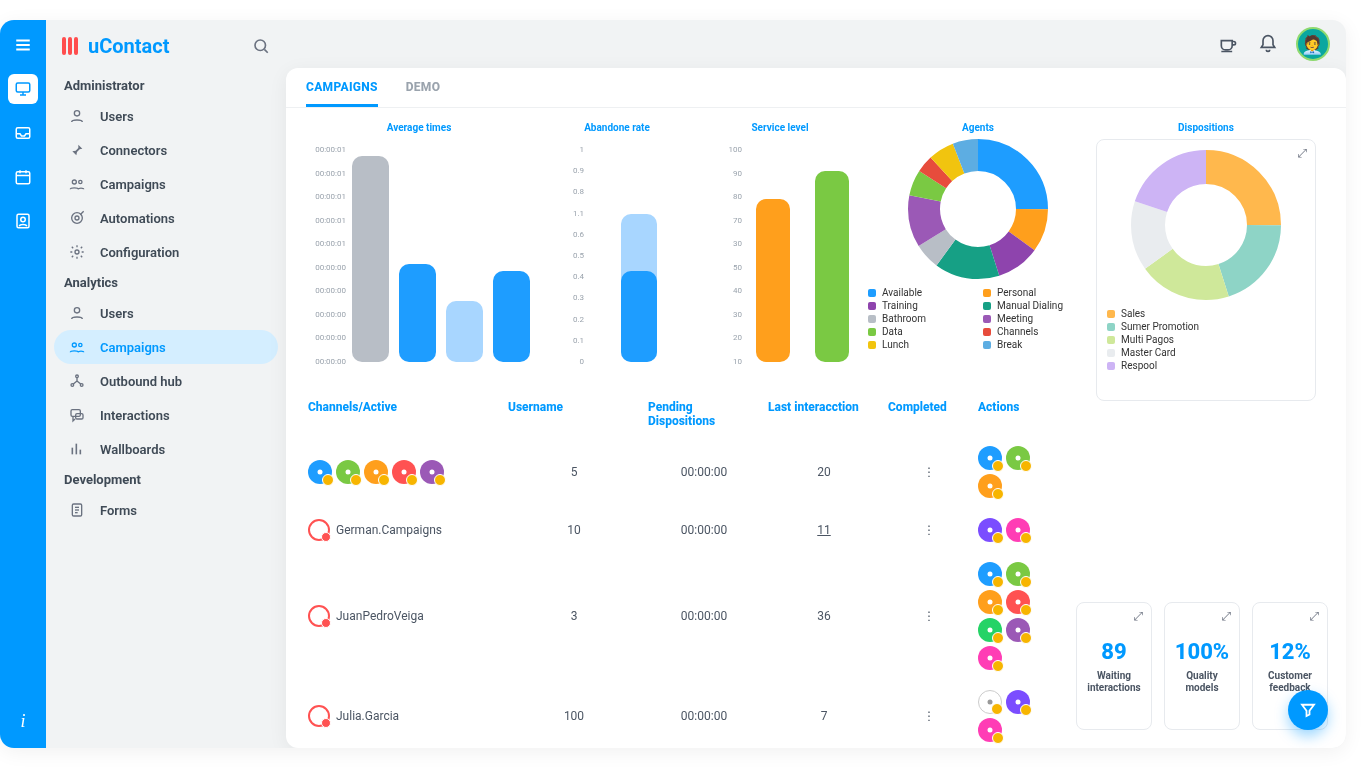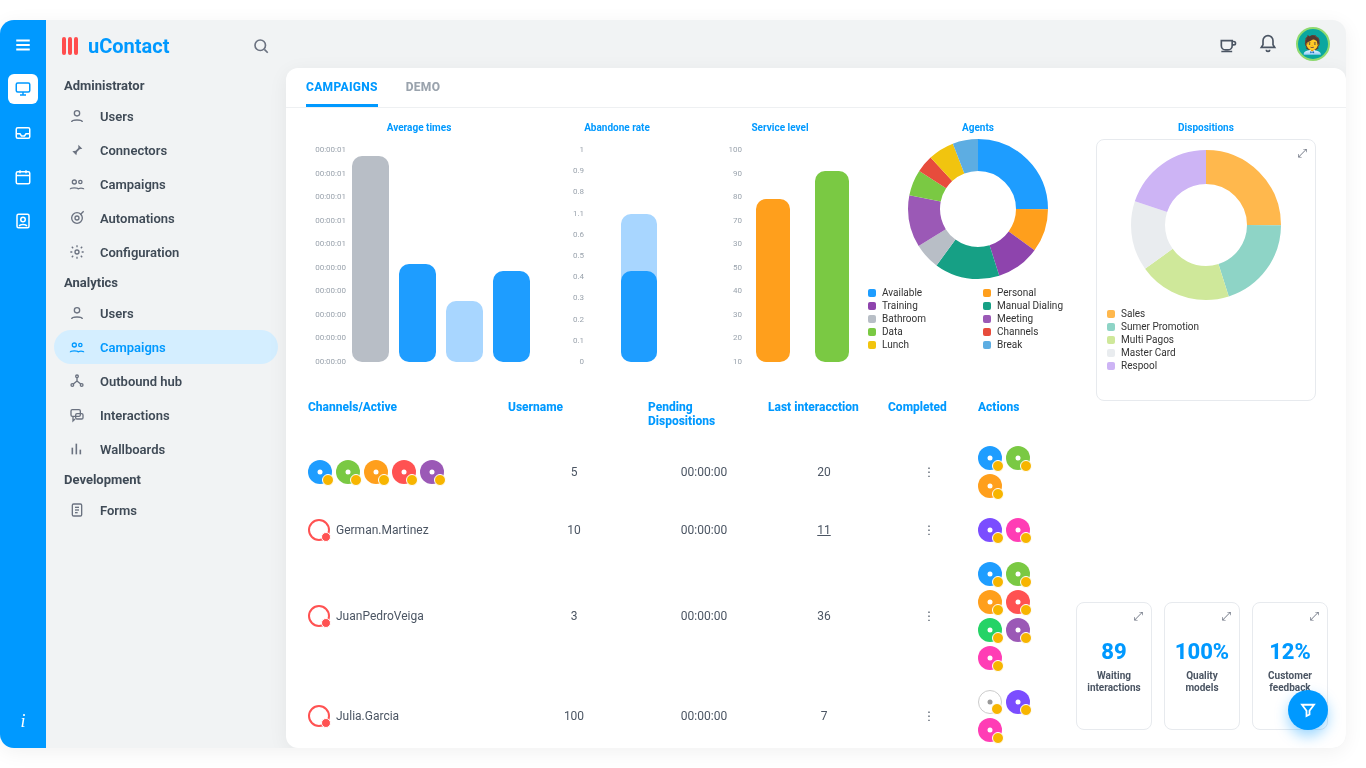--- a/index.html
+++ b/index.html
@@ -485,21 +485,21 @@
                 </svg>
               </span>
               <span class="chip" style="background: rgb(255, 159, 28);">
                 <svg width="12" height="12" viewBox="0 0 24 24" fill="currentColor">
                   <circle cx="12" cy="12" r="5"></circle>
                 </svg>
               </span>
             </div>
             <div class="td">
               <span class="user-ava red"></span>
-              <span>German.Martinez</span>
+              <span>German.Campaigns</span>
             </div>
             <div class="td" style="justify-content: center;">10</div>
             <div class="td" style="justify-content: center;">00:00:00</div>
             <div class="td" style="justify-content: center; text-decoration: underline;">11</div>
             <div class="td" style="justify-content: center;">
               <span class="kebab">⋮</span>
             </div>
             <div class="td channels-cell">
               <span class="chip" style="background: rgb(123, 77, 255);">
                 <svg width="12" height="12" viewBox="0 0 24 24" fill="currentColor">

